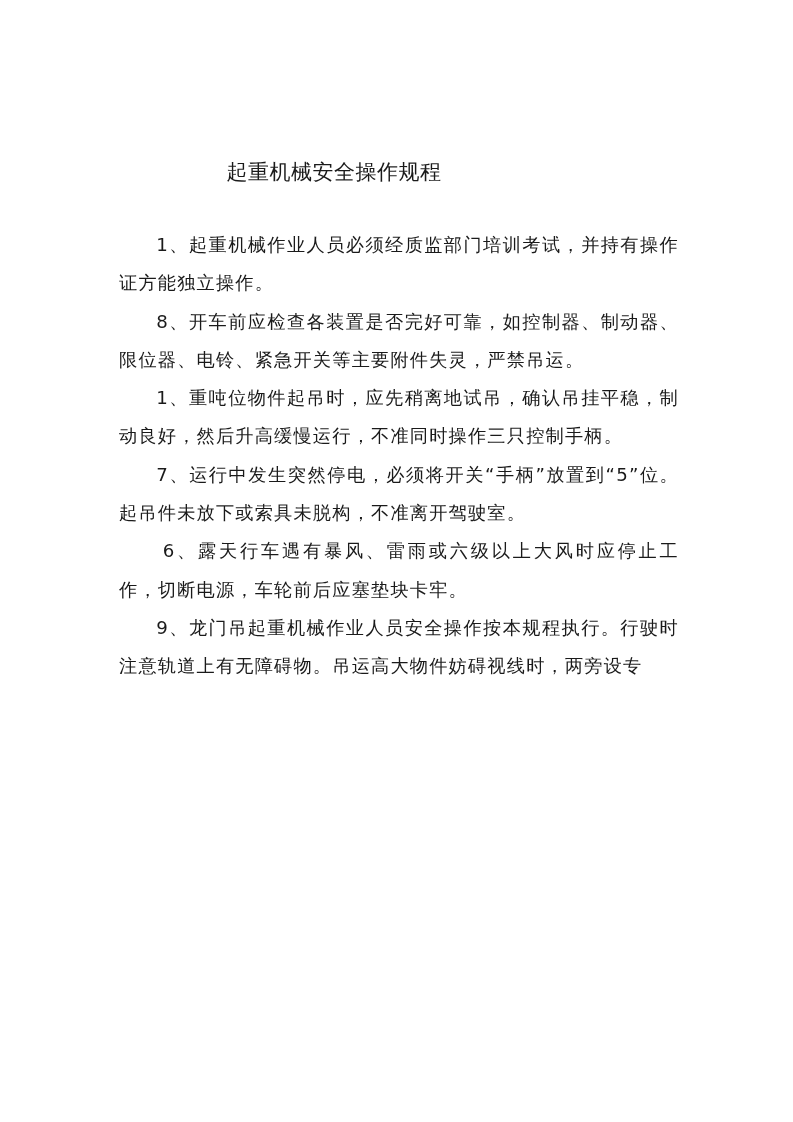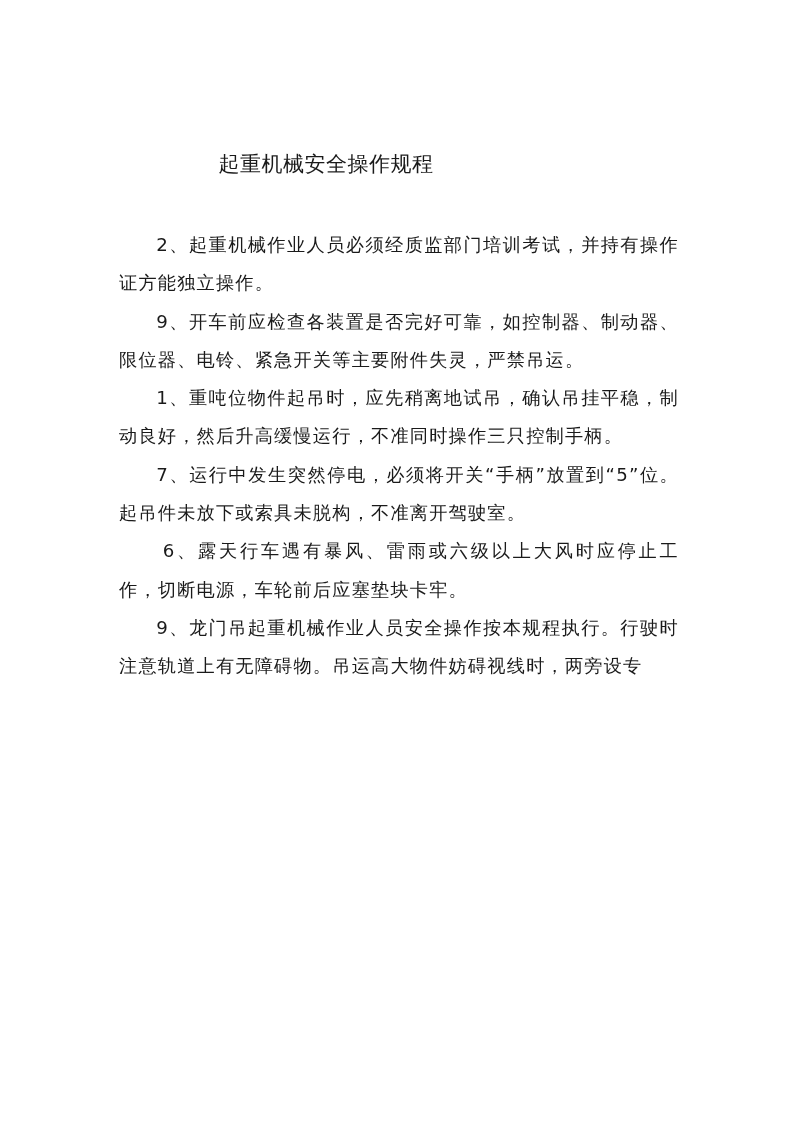--- a/index.html
+++ b/index.html
@@ -25,21 +25,21 @@
     }
     .title {
       position: absolute;
       top: 140px;
       left: 0;
       width: 644px;
       text-align: center;
       font-size: 21px;
       font-weight: normal;
       letter-spacing: 0.5px;
-      margin: 4px;
+      margin: 12px;
       line-height: 40px;
     }
     .body-text {
       position: absolute;
       top: 226px;
       left: 119px;
       width: 560px;
       font-size: 18.2px;
       line-height: 38.3px;
       letter-spacing: 1.2px;
@@ -54,20 +54,20 @@
       text-indent: 2.4em;
     }
   </style>
 </head>
 <body>
 
 <div class="page">
   <h1 class="title">起重机械安全操作规程</h1>
 
   <div class="body-text">
-    <p class="para">2、起重机械作业人员必须经质监部门培训考试，并持有操作证方能独立操作。</p>
-    <p class="para">9、开车前应检查各装置是否完好可靠，如控制器、制动器、限位器、电铃、紧急开关等主要附件失灵，严禁吊运。</p>
+    <p class="para">1、起重机械作业人员必须经质监部门培训考试，并持有操作证方能独立操作。</p>
+    <p class="para">8、开车前应检查各装置是否完好可靠，如控制器、制动器、限位器、电铃、紧急开关等主要附件失灵，严禁吊运。</p>
     <p class="para">1、重吨位物件起吊时，应先稍离地试吊，确认吊挂平稳，制动良好，然后升高缓慢运行，不准同时操作三只控制手柄。</p>
     <p class="para">7、运行中发生突然停电，必须将开关“手柄”放置到“5”位。起吊件未放下或索具未脱构，不准离开驾驶室。</p>
     <p class="para extra-indent">6、露天行车遇有暴风、雷雨或六级以上大风时应停止工作，切断电源，车轮前后应塞垫块卡牢。</p>
     <p class="para">9、龙门吊起重机械作业人员安全操作按本规程执行。行驶时注意轨道上有无障碍物。吊运高大物件妨碍视线时，两旁设专</p>
   </div>
 </div>
 
 </body></html>

